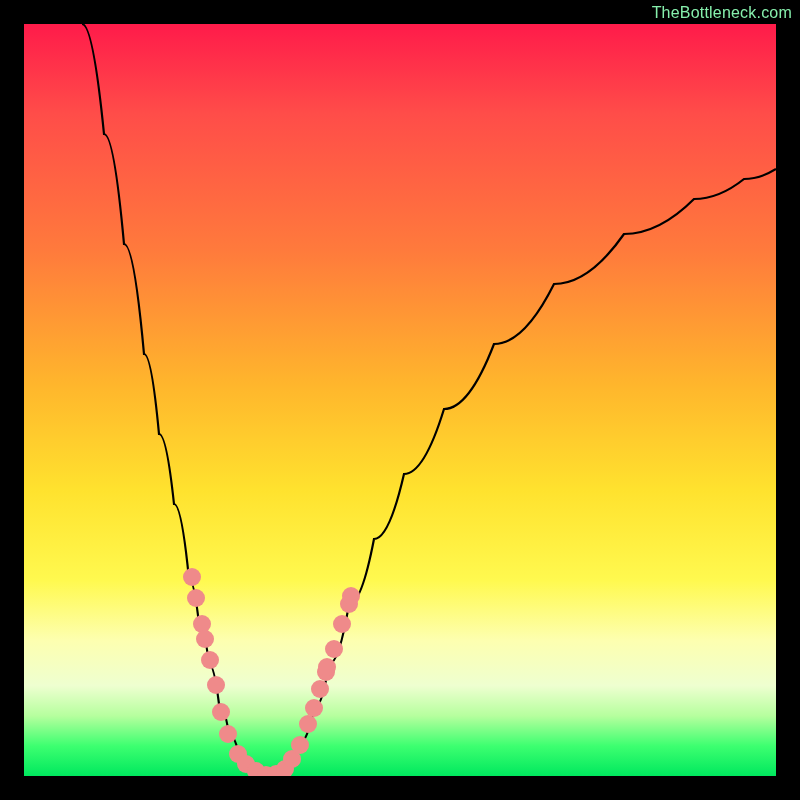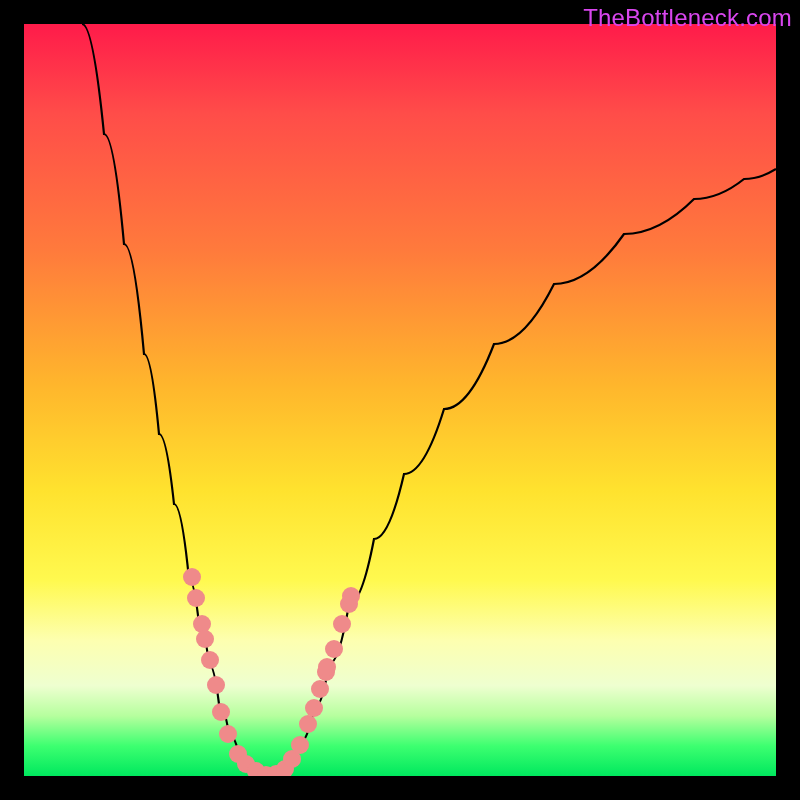--- a/index.html
+++ b/index.html
@@ -38,22 +38,22 @@
       #eeffd0 88%,
       #b6ff9e 92%,
       #3dff70 96%,
       #00e85e 100%
     );
   }
   .watermark {
     position: absolute;
     top: 4px;
     right: 8px;
-    color: #d946ef;
-    font-size: 24px;
+    color: #86efac;
+    font-size: 16px;
     letter-spacing: 0.2px;
     font-weight: 400;
     z-index: 10;
   }
   svg.plot {
     position: absolute;
     left: 0;
     top: 0;
     width: 100%;
     height: 100%;

